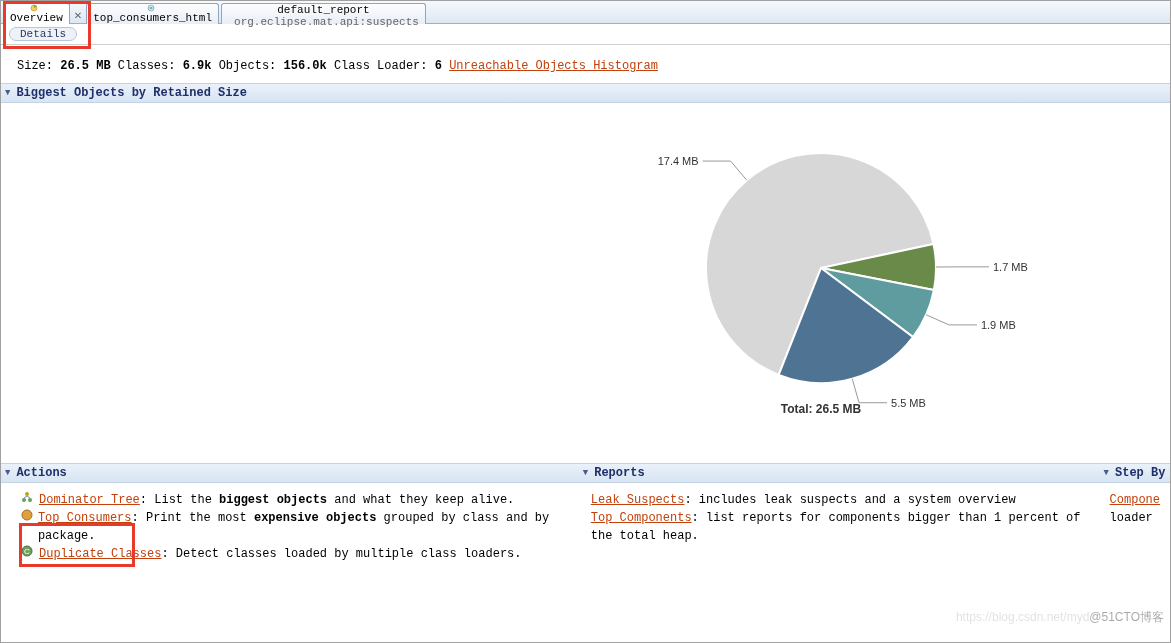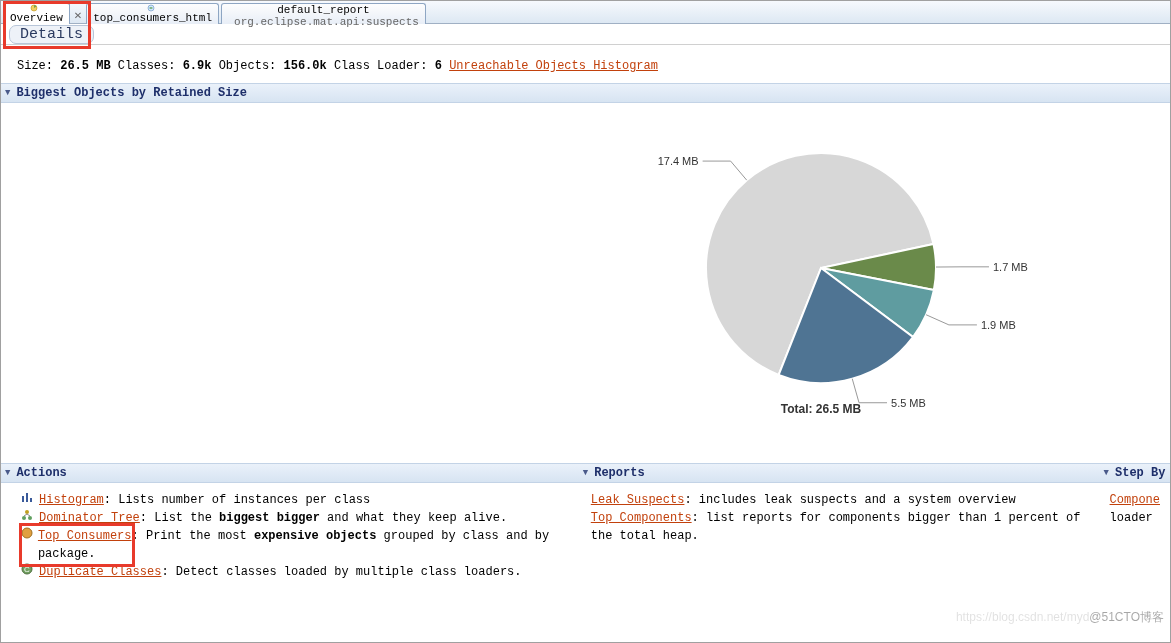--- a/index.html
+++ b/index.html
@@ -6,21 +6,21 @@
   .outer { width: 1171px; height: 643px; position: relative; border: 1px solid #a0a0a0; box-sizing: border-box; overflow: hidden; }
   
   .tabbar { height: 22px; background: linear-gradient(#f6f9fd, #dde8f3); border-bottom: 1px solid #a0b0c4; display: flex; align-items: flex-end; padding-left: 2px; }
   .tab { display: flex; align-items: center; height: 20px; padding: 0 6px; border: 1px solid #8ea6c3; border-bottom: none; background: linear-gradient(#fdfdfd, #e8eef7); border-radius: 3px 3px 0 0; margin-right: 2px; margin-bottom: -1px; font-family: "Courier New", monospace; font-size: 11px; flex-direction: column; }
   .tab.active { background: #fff; border-top: 2px solid #3b6fa5; }
   .tab .tabicon { width: 12px; height: 12px; margin-right: 4px; }
   .tabx { color: #666; font-size: 10px; padding: 0 4px 2px 2px; font-family: Arial, sans-serif; }
 
   
   .strip { height: 20px; border-bottom: 1px solid #d0d0d0; display: flex; align-items: center; padding-left: 8px; }
-  .pill { background: #eef2f8; border: 1px solid #b8c6d9; border-radius: 7px; padding: 0 10px; font-size: 15px; color: #2a3a60; }
+  .pill { background: #eef2f8; border: 1px solid #b8c6d9; border-radius: 7px; padding: 0 10px; font-size: 11px; color: #2a3a60; }
 
   
   .redbox { position: absolute; border: 3px solid #e83a2b; pointer-events: none; }
   .stats { padding: 14px 16px 10px 16px; font-size: 12px; }
   .stats .label { font-weight: normal; }
   .stats .val { font-weight: bold; }
   .link { color: #c2410c; text-decoration: underline; cursor: pointer; }
   .sectionbar { height: 18px; background: linear-gradient(#eaf1fa, #d7e4f2); border-top: 1px solid #c3d3e6; border-bottom: 1px solid #c3d3e6; display: flex; align-items: center; padding-left: 4px; color: #1e2f6a; font-weight: bold; font-size: 12px; }
   .sectionbar .tw { margin-right: 6px; font-size: 9px; color: #4a5a8a; }
 
@@ -117,35 +117,27 @@
   <div class="bottom-row">
 
     <div class="panel actions">
       <div class="sectionbar">
         <span class="tw">▼</span>
         <span>Actions</span>
       </div>
       <div class="panel-body">
         <div class="row">
           <span class="rowicon"><svg width="12" height="12" viewBox="0 0 12 12">
-                <rect x="1" y="5" width="2" height="6" fill="#3a5a9a"></rect>
-                <rect x="5" y="2" width="2" height="9" fill="#3a5a9a"></rect>
-                <rect x="9" y="7" width="2" height="4" fill="#3a5a9a"></rect>
-              </svg></span>
-          <span><span class="link">Histogram</span><span class="desc">: Lists number of instances per class</span></span>
-        </div>
-        <div class="row">
-          <span class="rowicon"><svg width="12" height="12" viewBox="0 0 12 12">
                 <circle cx="6" cy="3" r="2" fill="#c0a020"></circle>
                 <circle cx="3" cy="9" r="2" fill="#60a060"></circle>
                 <circle cx="9" cy="9" r="2" fill="#60a060"></circle>
                 <line x1="6" y1="5" x2="3" y2="7" stroke="#888"></line>
                 <line x1="6" y1="5" x2="9" y2="7" stroke="#888"></line>
               </svg></span>
-          <span><span class="link">Dominator Tree</span><span class="desc">: List the </span><span class="bold">biggest bigger</span><span class="desc"> and what they keep alive.</span></span>
+          <span><span class="link">Dominator Tree</span><span class="desc">: List the </span><span class="bold">biggest objects</span><span class="desc"> and what they keep alive.</span></span>
         </div>
         <div class="row">
           <span class="rowicon"><svg width="12" height="12" viewBox="0 0 12 12">
                 <circle cx="6" cy="6" r="5" fill="#e0a040" stroke="#a07020"></circle>
               </svg></span>
           <span><span class="link">Top Consumers</span><span class="desc">: Print the most </span><span class="bold">expensive objects</span><span class="desc"> grouped by class and by package.</span></span>
         </div>
         <div class="row">
           <span class="rowicon"><svg width="12" height="12" viewBox="0 0 12 12">
                 <circle cx="6" cy="6" r="5" fill="#70a060" stroke="#507040"></circle>

